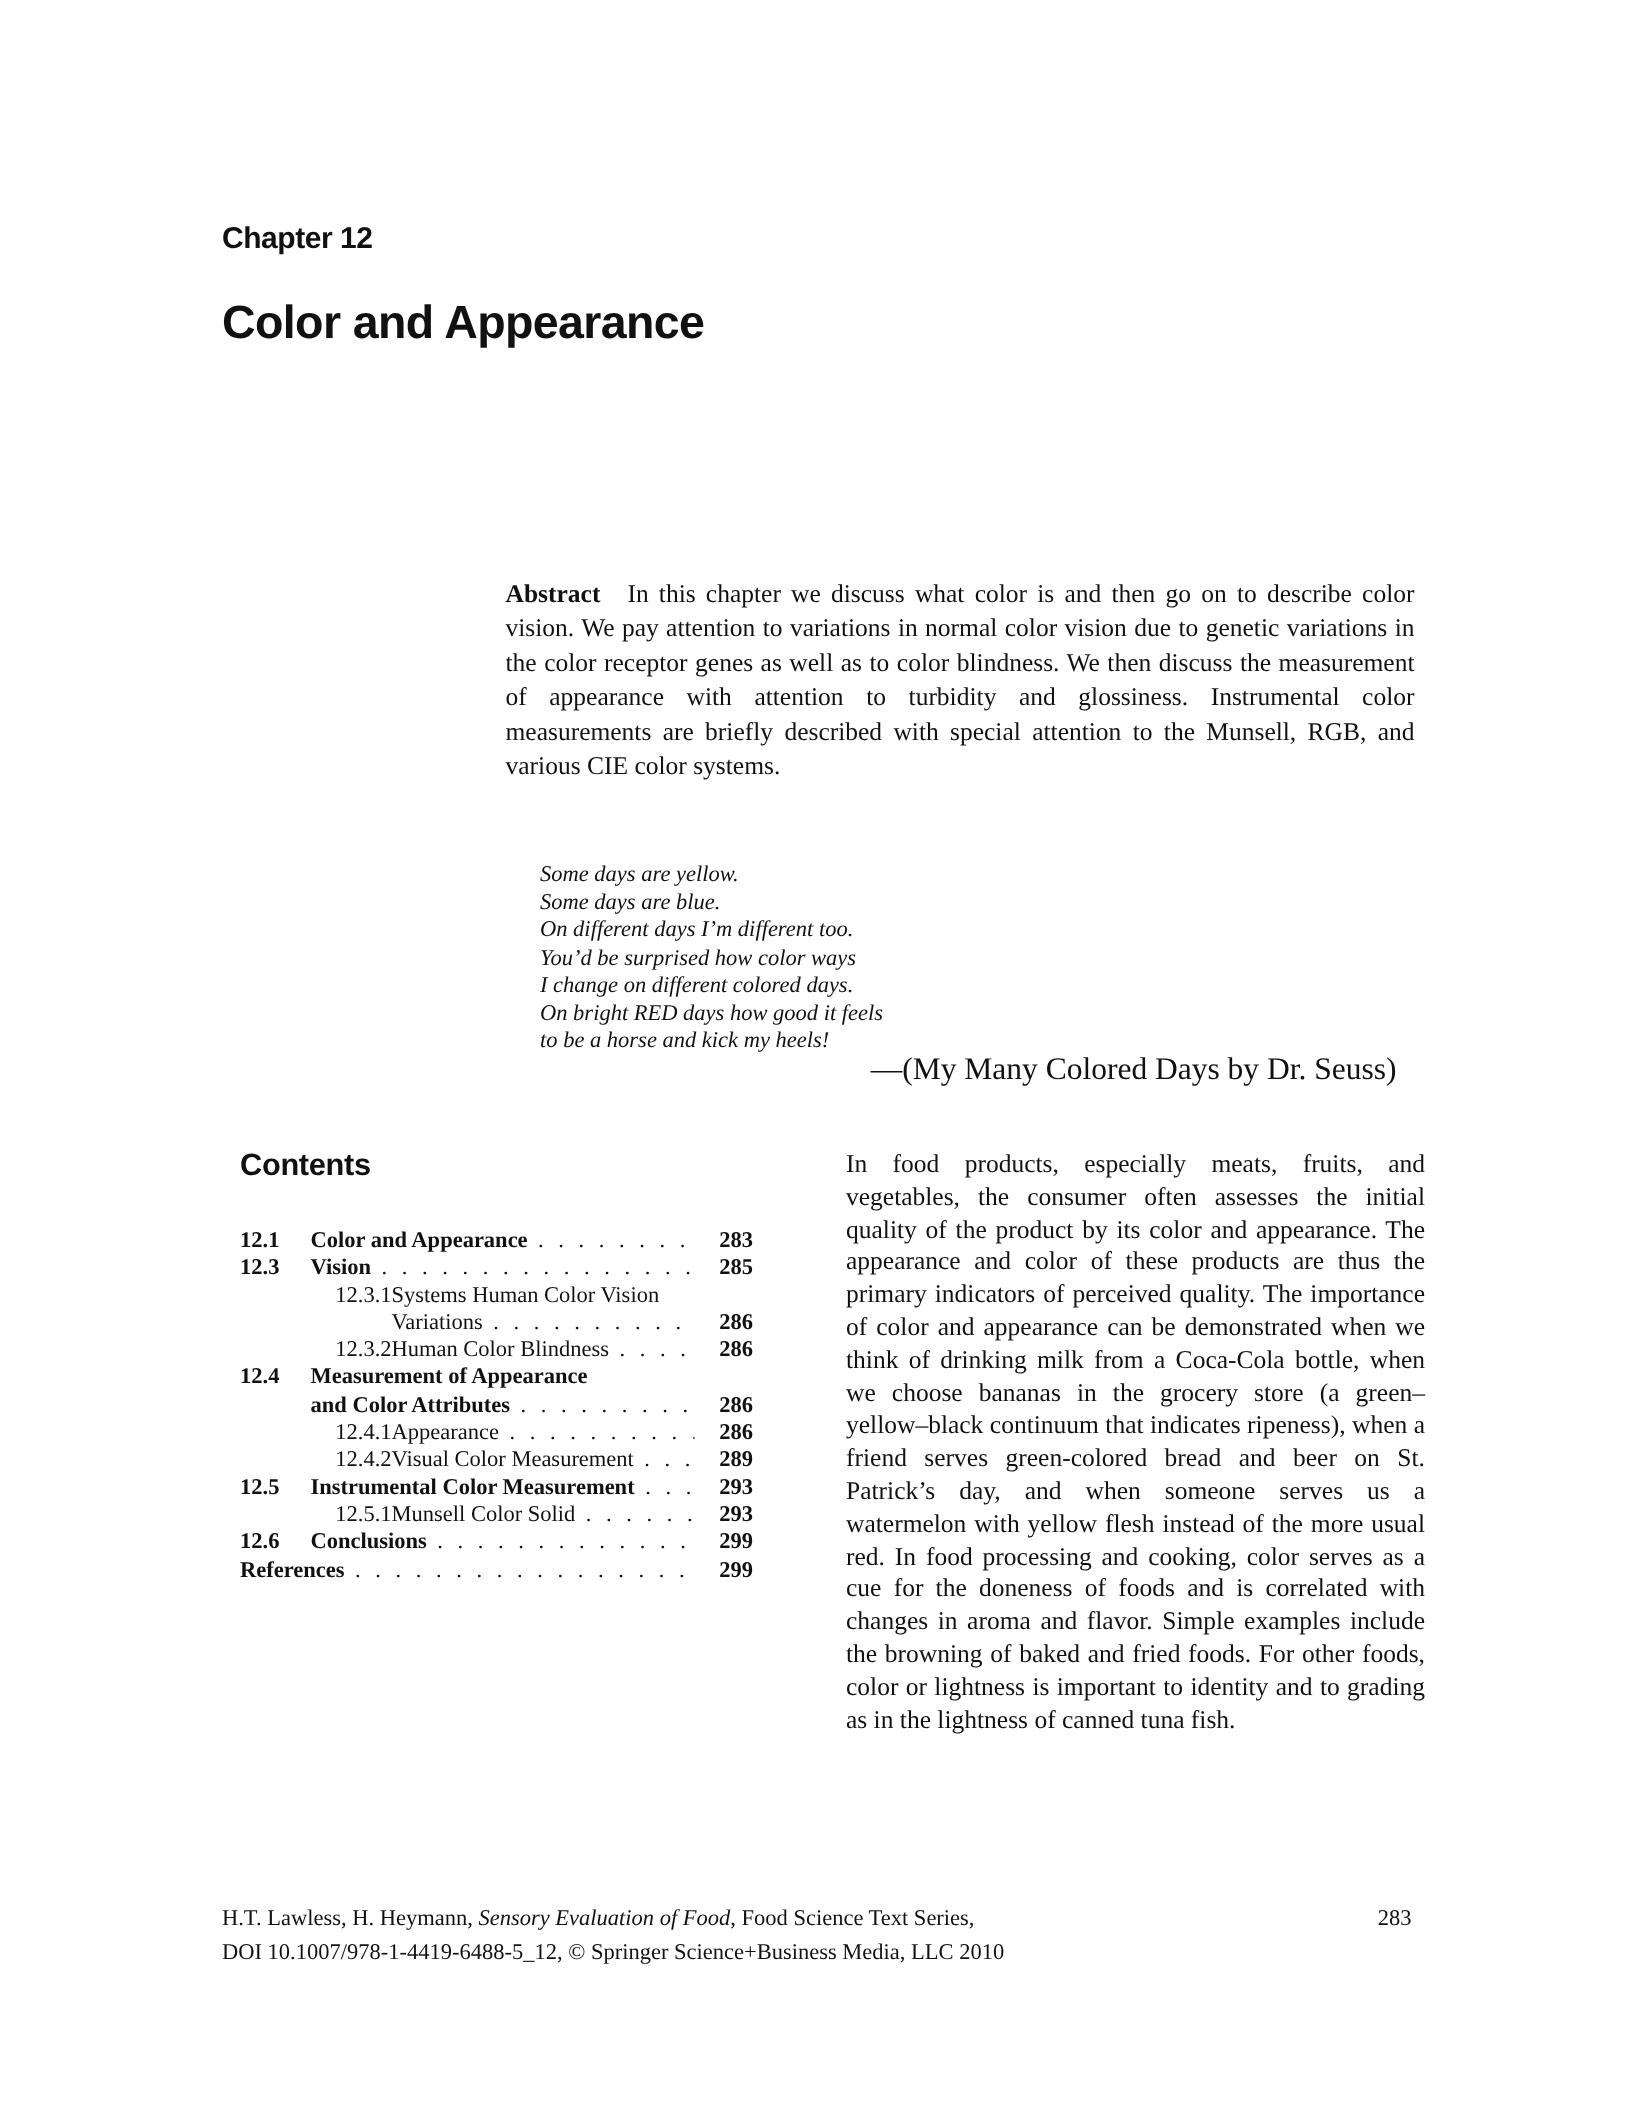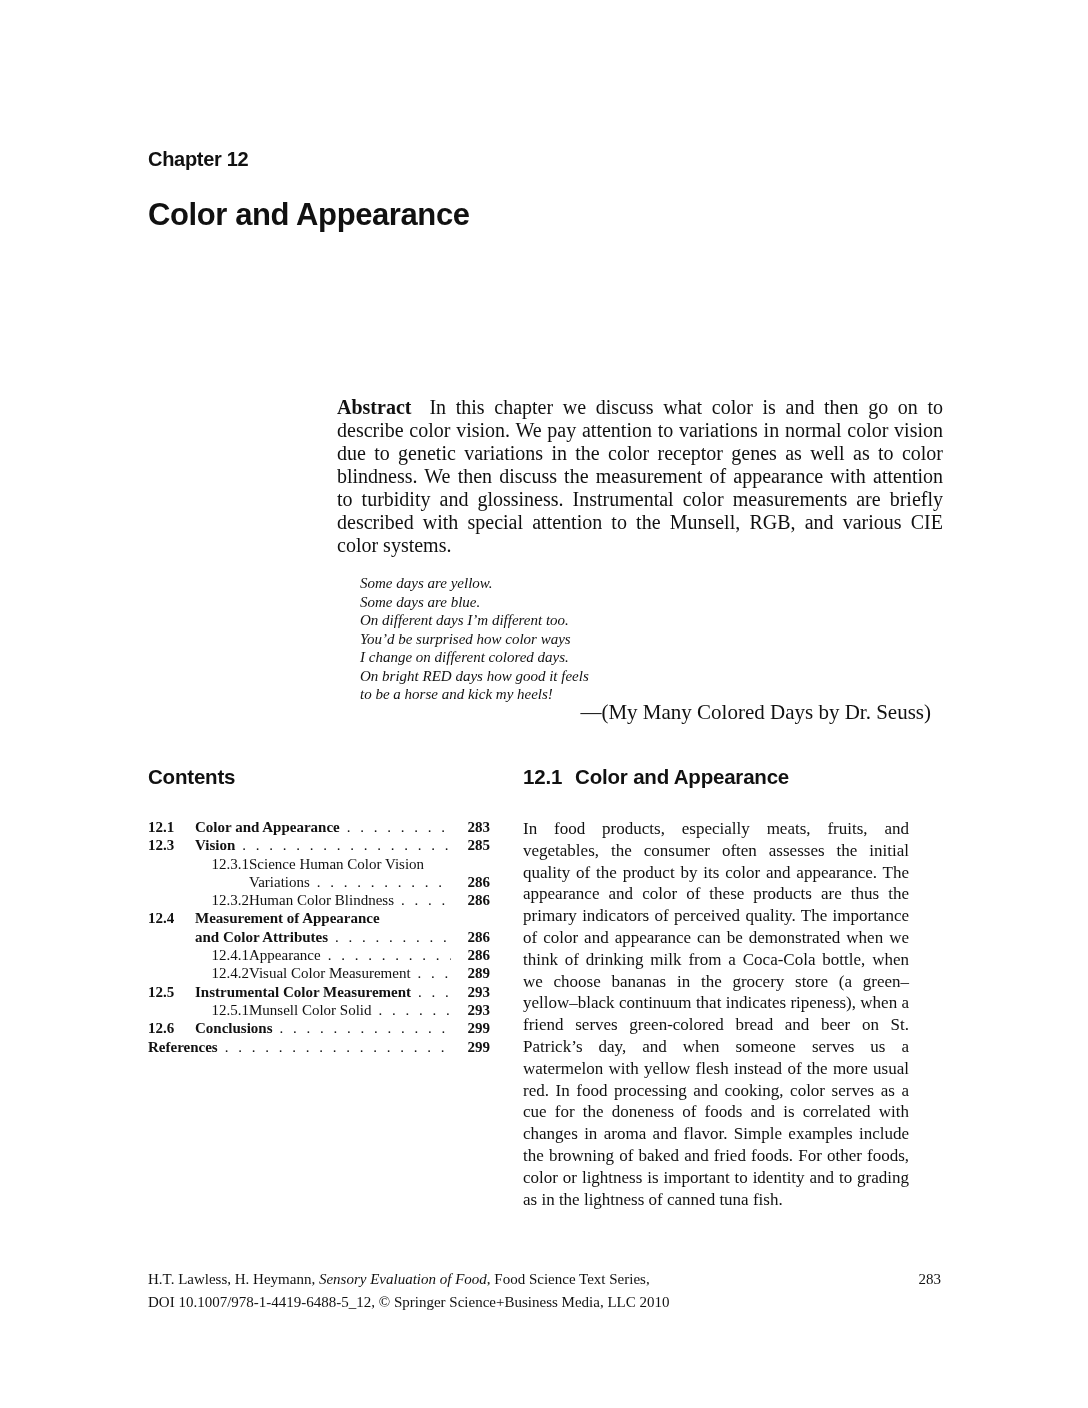--- a/index.html
+++ b/index.html
@@ -19,40 +19,40 @@
     font-weight: 700; font-size: 20px; letter-spacing: -0.3px;
   }
   #chapter-title {
     position: absolute; left: 148px; top: 197px;
     font-family: "Liberation Sans", sans-serif;
     font-weight: 700; font-size: 31px; letter-spacing: -0.4px;
   }
 
   
   #abstract {
-    position: absolute; left: 337px; top: 396px; width: 606px;
-    font-size: 20px; line-height: 23px; text-align: justify;
+    position: absolute; left: 337px; top: 384px; width: 606px;
+    font-size: 17px; line-height: 23px; text-align: justify;
   }
   #abstract .abs-label { font-weight: 700; margin-right: 18px; }
 
   
   #poem {
     position: absolute; left: 360px; top: 574px;
     font-size: 15px; line-height: 18.5px;
     font-style: italic;
   }
   #attribution {
     position: absolute; left: 337px; top: 700px; width: 594px;
     font-size: 21px; text-align: right;
   }
 
   
   #columns {
-    position: absolute; left: 148px; top: 765px; width: 793px;
-    display: flex; gap: 33px;
+    position: absolute; left: 160px; top: 765px; width: 793px;
+    display: flex; gap: 62px;
   }
   .col-left { width: 342px; flex: none; }
   .col-right { width: 386px; flex: none; }
 
   .col-heading {
     font-family: "Liberation Sans", sans-serif;
     font-weight: 700; font-size: 20.5px; letter-spacing: -0.2px;
     margin-bottom: 29px;
   }
   .col-heading .sec-num { margin-right: 13px; }
@@ -123,21 +123,21 @@
           <span class="toc-page">283</span>
       </div>
       <div class="toc-row bold">
         <span class="toc-num">12.3</span>
           <span class="toc-title">Vision</span>
           <span class="toc-dots"></span>
           <span class="toc-page">285</span>
       </div>
       <div class="toc-row lvl2 noleader">
         <span class="toc-num">12.3.1</span>
-          <span class="toc-title">Science Human Color Vision</span>
+          <span class="toc-title">Systems Human Color Vision</span>
           <span class="toc-dots"></span>
           <span class="toc-page"></span>
       </div>
       <div class="toc-row lvl2cont">
         <span class="toc-num"></span>
           <span class="toc-title">Variations</span>
           <span class="toc-dots"></span>
           <span class="toc-page">286</span>
       </div>
       <div class="toc-row lvl2">
@@ -191,23 +191,20 @@
       <div class="toc-row bold lvl0">
         <span class="toc-title">References</span>
           <span class="toc-dots"></span>
           <span class="toc-page">299</span>
       </div>
 
     </div>
   </div>
 
   <div class="col-right">
-    <div class="col-heading">
-      <span class="sec-num">12.1</span><span>Color and Appearance</span>
-    </div>
     <div id="section-body">In food products, especially meats, fruits, and vegetables, the consumer often assesses the initial quality of the product by its color and appearance. The appearance and color of these products are thus the primary indicators of perceived quality. The importance of color and appearance can be demonstrated when we think of drinking milk from a Coca-Cola bottle, when we choose bananas in the grocery store (a green–yellow–black continuum that indicates ripeness), when a friend serves green-colored bread and beer on St. Patrick’s day, and when someone serves us a watermelon with yellow flesh instead of the more usual red. In food processing and cooking, color serves as a cue for the doneness of foods and is correlated with changes in aroma and flavor. Simple examples include the browning of baked and fried foods. For other foods, color or lightness is important to identity and to grading as in the lightness of canned tuna fish.</div>
   </div>
 
 </div>
 
 <div id="footer">
   <div class="f-line1">
     <span><span>H.T. Lawless, H. Heymann, </span><span class="italic">Sensory Evaluation of Food</span><span>, Food Science Text Series,</span></span>
     <span>283</span>
   </div>

